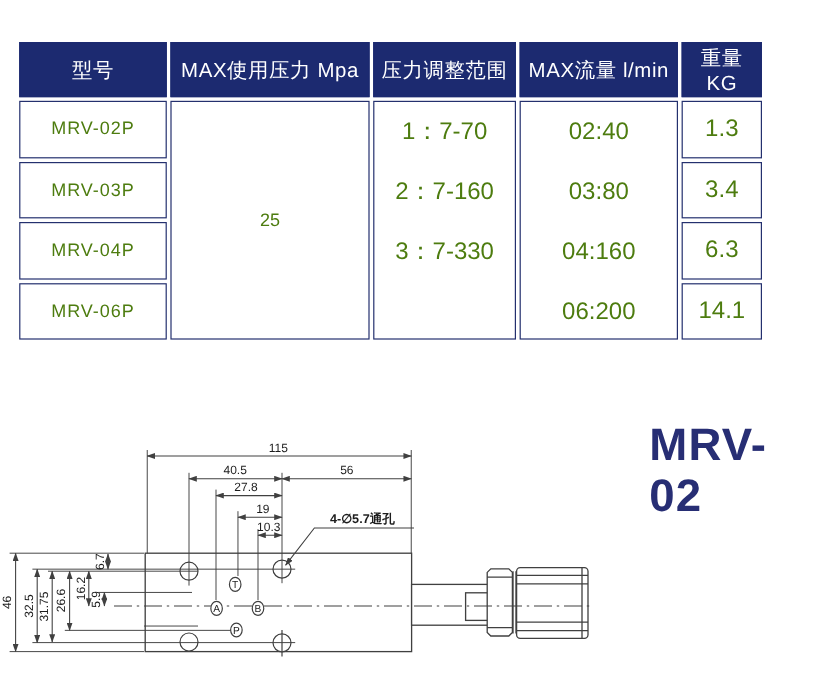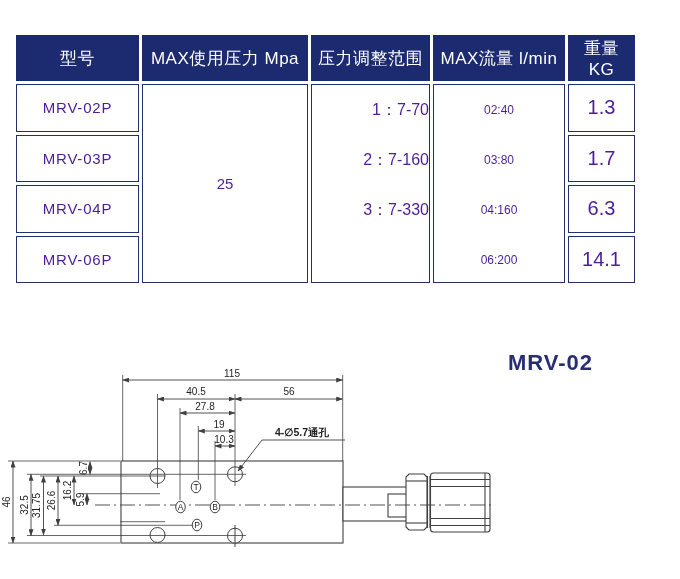--- a/index.html
+++ b/index.html
@@ -17,35 +17,35 @@
     border-collapse:separate; border-spacing:3px; table-layout:fixed;
   }
   .spec col.c1{width:123px}.spec col.c2{width:166px}.spec col.c3{width:119px}
   .spec col.c4{width:132px}.spec col.c5{width:67px}
   .spec th {
     background:#1c2a70; color:#ffffff; border:1.5px solid #1c2a70;
     font-size:17px; font-weight:500; height:46px; padding:0; text-align:center;
     letter-spacing:.5px;
   }
   .spec td {
-    background:#ffffff; color:#4c1d95; border:1.5px solid #24306e;
+    background:#ffffff; color:#4d7c0f; border:1.5px solid #24306e;
     height:47px; padding:0; text-align:center; vertical-align:middle;
   }
   td.model-cell { font-size:15px; letter-spacing:.8px; font-weight:500; }
   td.pressure-cell { font-size:15px; }
   .stack { height:197px; display:grid; grid-template-rows:repeat(4,50px); align-items:center; }
   .stack > div { line-height:1; }
-  .range-cell .stack > div { font-size:16px;text-align:right; }
-  .flow-cell  .stack > div { font-size:12px; }
+  .range-cell .stack > div { font-size:20px; }
+  .flow-cell  .stack > div { font-size:20px; }
   td.weight-cell { font-size:20px; }
 
   
   .drawing-title {
-    position:absolute; left:508px; top:350px;
-    font-size:22px; font-weight:bold; color:#272e74; letter-spacing:1px;
+    position:absolute; left:541px; top:350px;
+    font-size:38px; font-weight:bold; color:#272e74; letter-spacing:1px;
   }
   svg.draw { position:absolute; left:0; top:330px; }
   .dimtxt  { font-size:10px; fill:#1d1d1d; }
   .dimtxtB { font-size:10.5px; font-weight:bold; fill:#1d1d1d; }
   .porttxt { font-size:8.5px; fill:#1d1d1d; }
 </style>
 </head>
 <body>
 
 <div class="canvas">
@@ -84,21 +84,21 @@
             <div>02:40</div>
             <div>03:80</div>
             <div>04:160</div>
             <div>06:200</div>
           </div>
         </td>
         <td class="weight-cell">1.3</td>
       </tr>
       <tr>
         <td class="model-cell">MRV-03P</td>
-        <td class="weight-cell">1.7</td>
+        <td class="weight-cell">3.4</td>
       </tr>
       <tr>
         <td class="model-cell">MRV-04P</td>
         <td class="weight-cell">6.3</td>
       </tr>
       <tr>
         <td class="model-cell">MRV-06P</td>
         <td class="weight-cell">14.1</td>
       </tr>
     </tbody>

